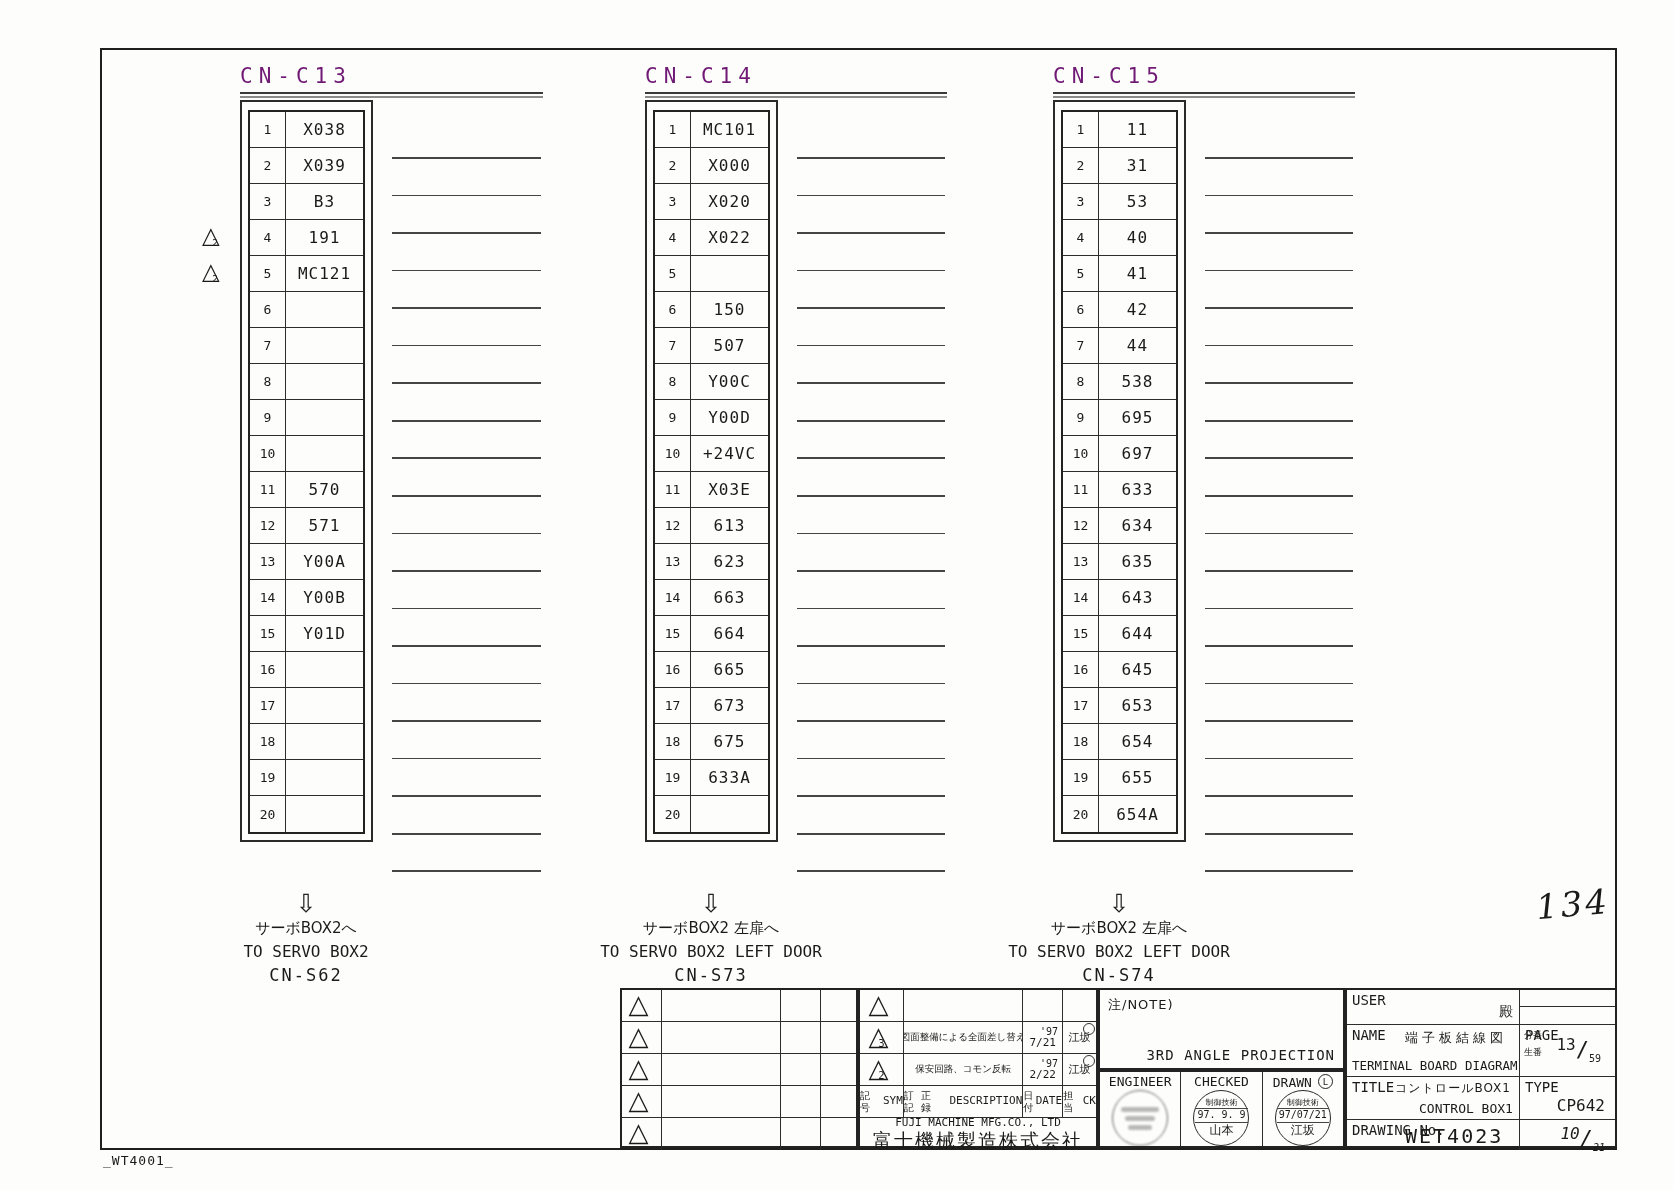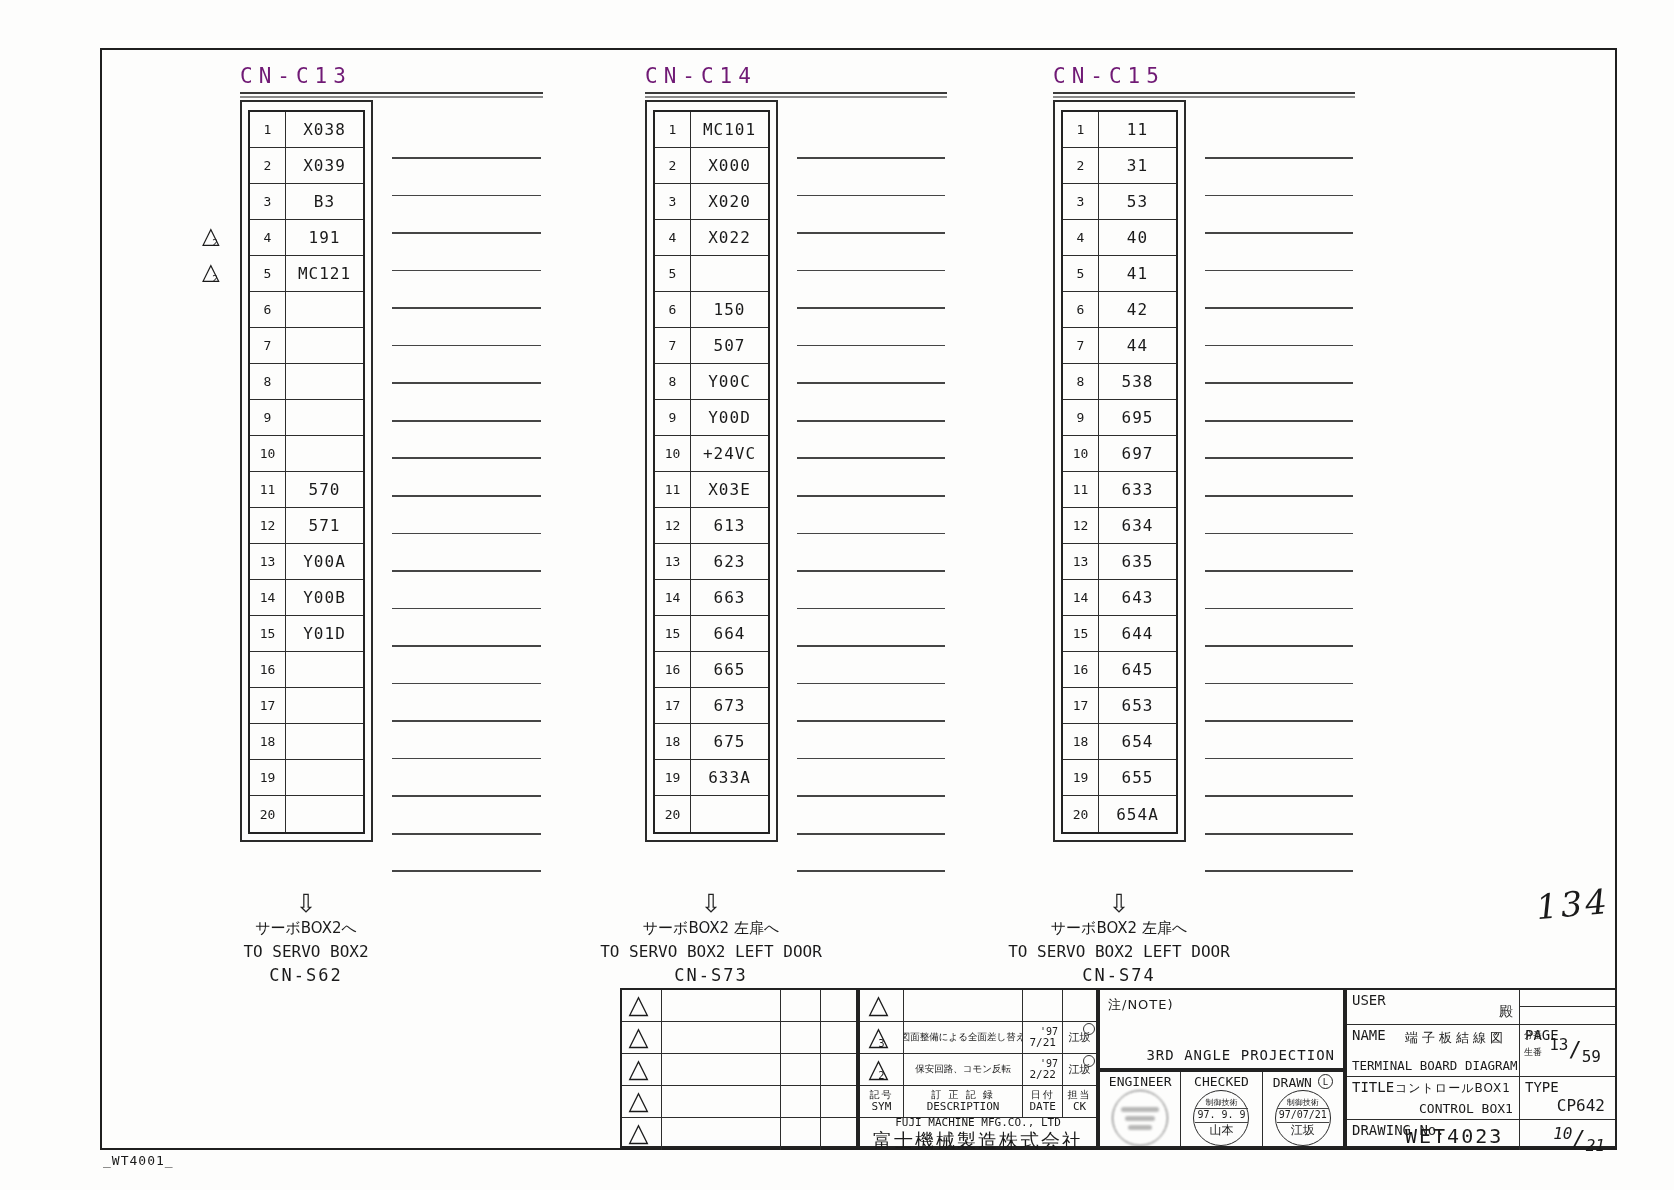--- a/index.html
+++ b/index.html
@@ -38,21 +38,21 @@
   .rl-row:last-child, .rr-row:last-child { border-bottom:none; }
   .cell { border-right:1.3px solid #2d2d2d; display:flex; align-items:center; justify-content:center; overflow:hidden; }
   .cell:last-child { border-right:none; }
   .rl-c1 { width:40px; } .rl-c2 { width:120px; } .rl-c3 { width:40px; } .rl-c4 { width:35px; }
   .rr-c1 { width:44px; } .rr-c2 { width:120px; } .rr-c3 { width:40px; } .rr-c4 { width:33px; }
   .desc-txt { font-size:9.5px; font-family:"DejaVu Sans", sans-serif; white-space:nowrap; }
   .date-cell { flex-direction:column; line-height:1.1; font-size:11px; }
   .date-top { font-size:10px; align-self:flex-end; padding-right:4px; }
   .ck-cell { flex-direction:column; font-size:11px; font-family:"DejaVu Sans", sans-serif; position:relative; }
   .mini-circ { position:absolute; top:1px; right:1px; width:12px; height:12px; border:1.2px solid #333; border-radius:50%; font-size:8px; line-height:11px; text-align:center; font-family:"DejaVu Sans Mono", monospace; }
-  .hdr2 { flex-direction:column; line-height:1.15; }
+  .hdr2 { flex-direction:row; line-height:1.15; }
   .hdr-jp { font-size:10px; font-family:"DejaVu Sans", sans-serif; letter-spacing:2px; }
   .hdr-en { font-size:11px; }
   .company { flex-direction:column; line-height:1.2; }
   .company-en { font-size:11px; }
   .company-jp { font-size:19px; font-family:"DejaVu Sans", sans-serif; letter-spacing:2px; }
 
   .note-label { position:absolute; top:6px; left:8px; font-size:13px; font-family:"DejaVu Sans", sans-serif; letter-spacing:1px; }
   .projection { position:absolute; bottom:5px; right:8px; font-size:14px; letter-spacing:1px; }
 
   .stamp-cell { position:relative; border-right:1.3px solid #2d2d2d; flex:1; }
@@ -76,21 +76,21 @@
   .half-cell { position:relative; height:50%; }
   .half-cell:first-child { border-bottom:1.2px solid #2d2d2d; }
   .tiny-lab { position:absolute; top:1px; left:4px; font-size:9px; font-family:"DejaVu Sans", sans-serif;margin-top:38px; }
   .name-jp { position:absolute; top:4px; left:58px; font-size:13px; letter-spacing:4px; font-family:"DejaVu Sans", sans-serif; }
   .name-en { position:absolute; bottom:3px; left:5px; font-size:12.5px; }
   .title-jp { position:absolute; top:3px; left:48px; font-size:12px; letter-spacing:1px; font-family:"DejaVu Sans", sans-serif; }
   .title-en { position:absolute; bottom:3px; left:72px; font-size:13px; }
   .frac { white-space:nowrap; }
   .frac .fn { font-size:16px; vertical-align:7px; }
   .frac .fs { font-size:22px; }
-  .frac .fd { font-size:16px; vertical-align:-5px; }
+  .frac .fd { font-size:10px; vertical-align:-5px; }
   .page-frac { position:absolute; right:14px; top:10px; }
   .type-val { position:absolute; right:10px; bottom:4px; font-size:16px; }
   .dwg-no { position:absolute; left:58px; bottom:2px; font-size:20px; letter-spacing:2px; }
   .sheet-frac { position:absolute; right:10px; top:4px; font-style:italic; }
 
   .sheet-134 { position:absolute; left:1536px; top:884px; font-size:34px; font-style:italic; font-family:"DejaVu Serif", serif; transform:rotate(-5deg); letter-spacing:3px; }
   .wt-code { position:absolute; left:103px; top:1153px; font-size:13px; letter-spacing:1px; }
 </style>
 </head>
 <body>

